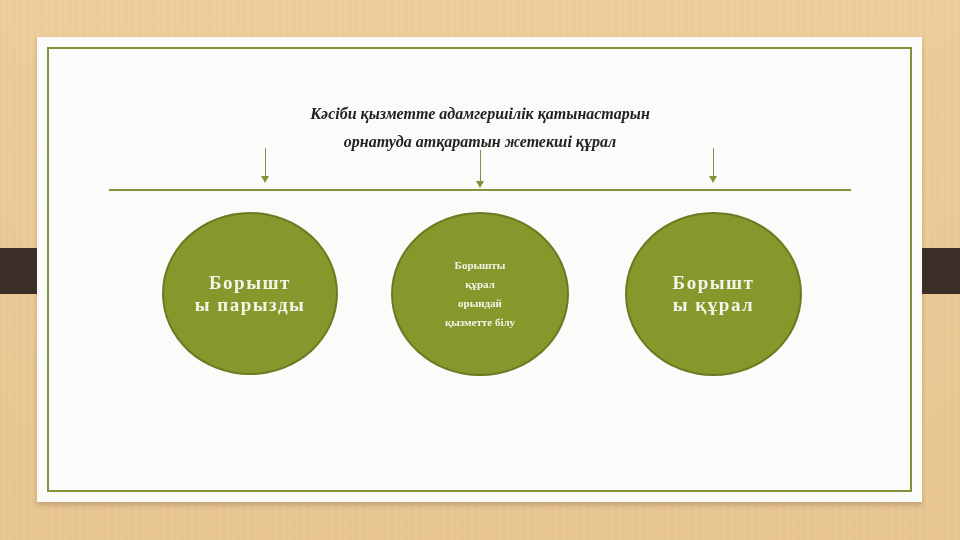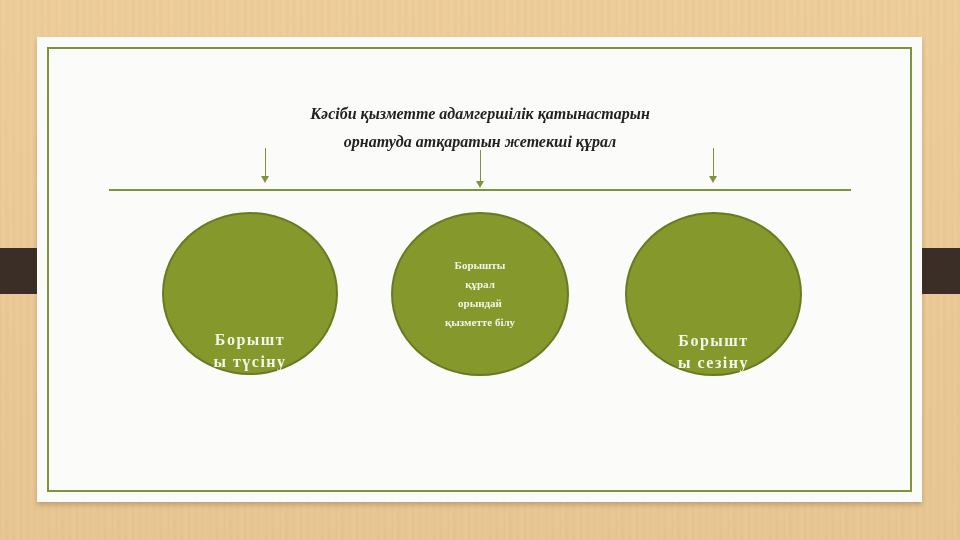--- a/index.html
+++ b/index.html
@@ -91,24 +91,23 @@
       display: flex;
       align-items: center;
       justify-content: center;
       text-align: center;
       color: #f4f4e8;
       font-family: "Liberation Serif", serif;
       font-weight: bold;
       box-sizing: border-box;
     }
     .circle.big-text {
-      font-size: 16px;
+      font-size: 19px;
       line-height: 22px;
       letter-spacing: 1.5px;
-      align-items: flex-end;
     }
     .circle.small-text {
       font-size: 11px;
       line-height: 19px;
       font-family: Liberation Serif, serif;
     }
     .circle span {
       display: block;
     }
   </style>
@@ -137,31 +136,31 @@
   <div class="head" style="top:31px;"></div>
 </div>
 <div class="arrow" style="left:713px; top:148px;">
   <div class="shaft" style="height:30px;"></div>
   <div class="head" style="top:28px;"></div>
 </div>
 
 <div class="circle big-text" style="left:162px; top:212px; width:176px; height:163px;">
   <div>
     <span>Борышт</span>
-    <span>ы түсіну</span>
+    <span>ы парызды</span>
   </div>
 </div>
 
 <div class="circle small-text" style="left:391px; top:212px; width:178px; height:164px;">
   <div>
     <span>Борышты</span>
     <span>құрал</span>
     <span>орындай</span>
     <span>қызметте білу</span>
   </div>
 </div>
 
 <div class="circle big-text" style="left:625px; top:212px; width:177px; height:164px;">
   <div>
     <span>Борышт</span>
-    <span>ы сезіну</span>
+    <span>ы құрал</span>
   </div>
 </div>
 
 </body></html>

